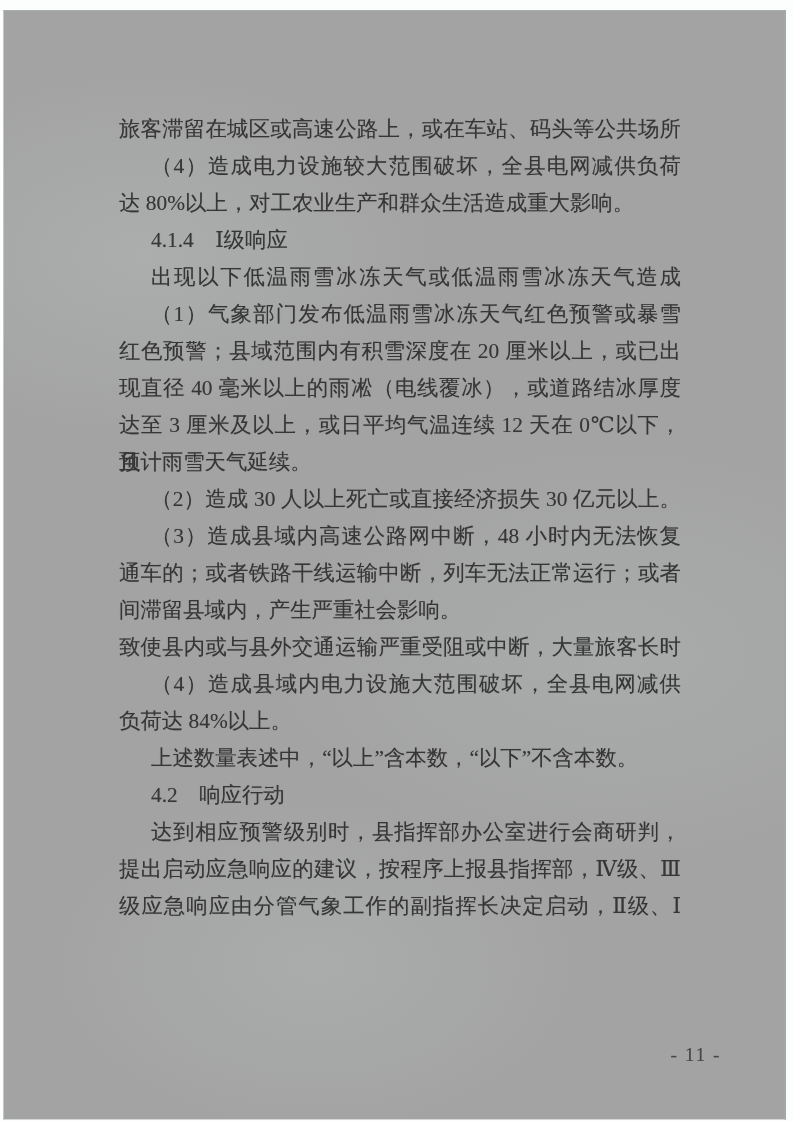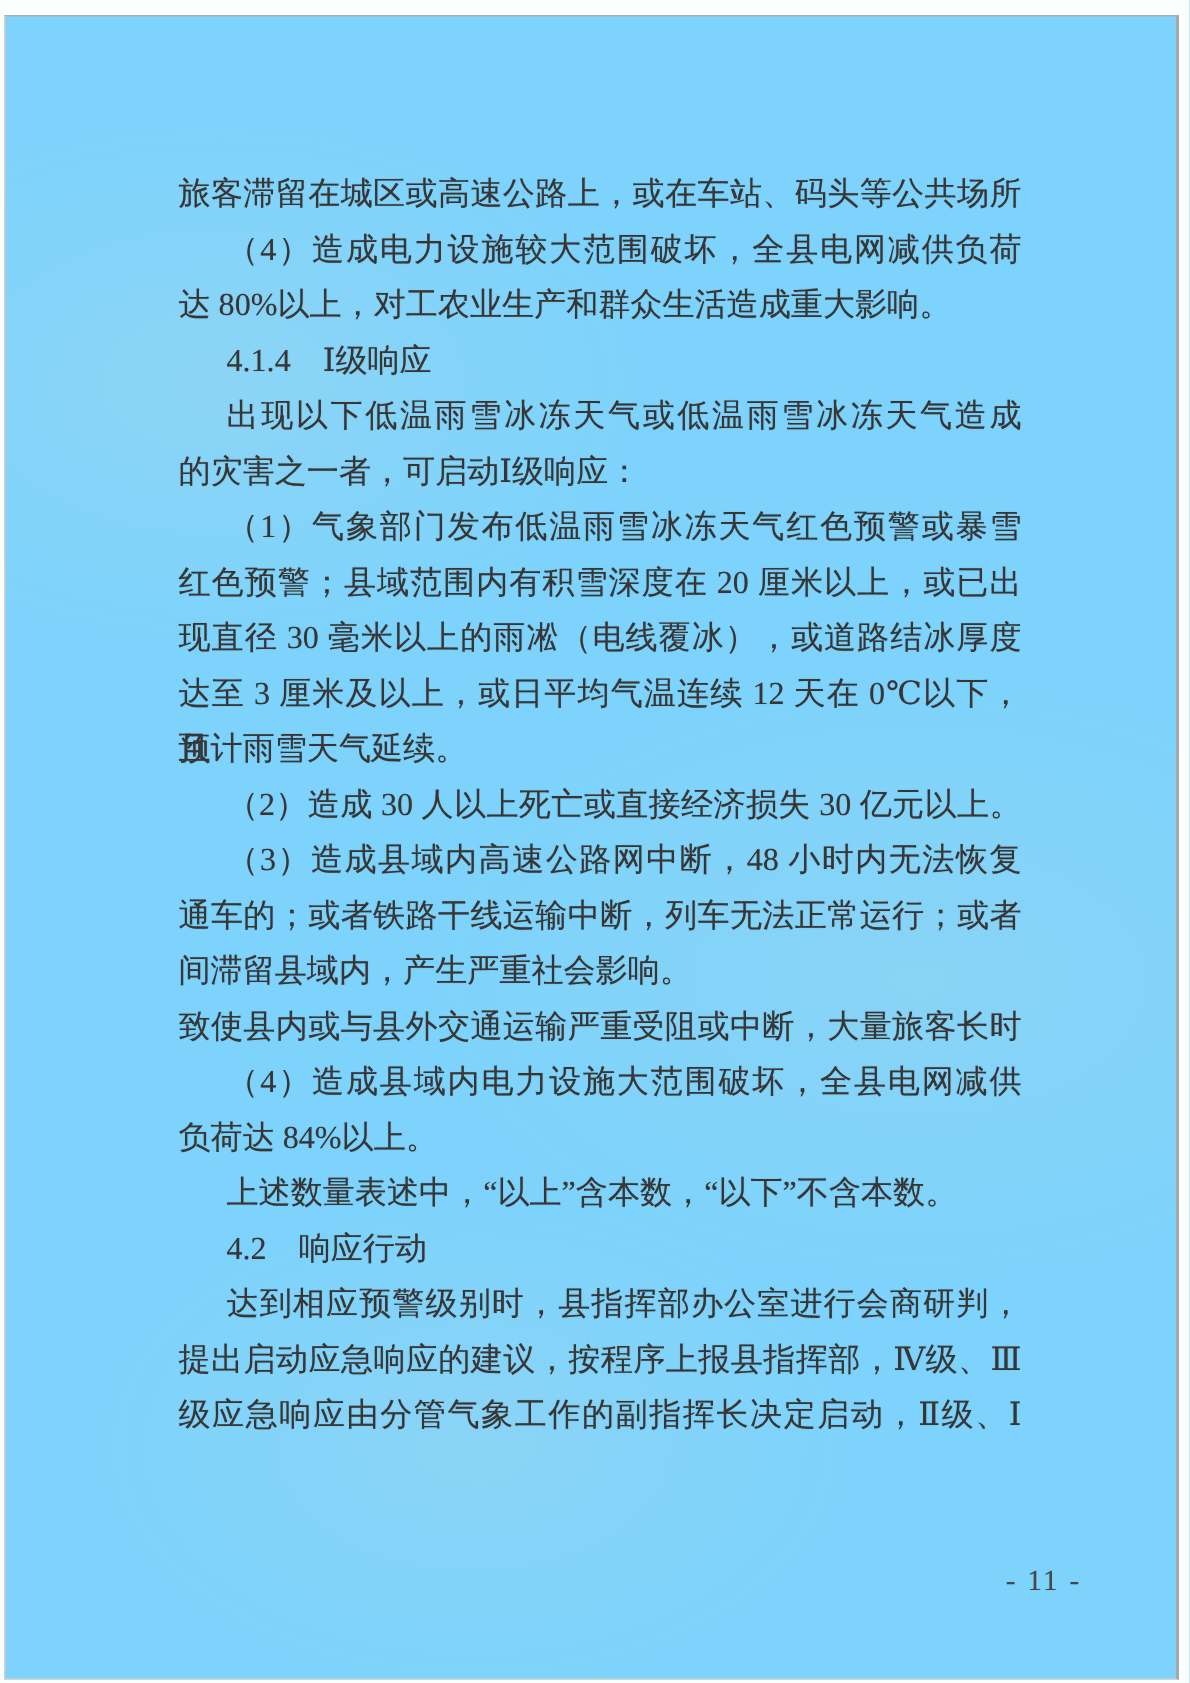--- a/index.html
+++ b/index.html
@@ -14,21 +14,21 @@
     background: #fcfdfd;
   }
   
   .page {
     position: absolute;
     left: 3px;
     top: 10px;
     width: 783px;
     height: 1110px;
     box-sizing: border-box;
-    background: #7dd3fc;
+    background: #a3a3a3;
     border-top: 1px solid #a9afad;
     border-left: 1px solid #c3c8c6;
     border-right: 2px solid #a2a8a6;
     border-bottom: 1px solid #d3d8d6;
   }
   
   .texture {
     position: absolute;
     inset: 0;
     pointer-events: none;
@@ -78,24 +78,23 @@
 <body>
 
 <div class="page">
   <div class="texture"></div>
   <div class="text-block" id="text-block">
       <div class="line j">旅客滞留在城区或高速公路上，或在车站、码头等公共场所</div>
       <div class="line indent j">（4）造成电力设施较大范围破坏，全县电网减供负荷</div>
       <div class="line nj">达 80%以上，对工农业生产和群众生活造成重大影响。</div>
       <div class="line indent nj">4.1.4　Ⅰ级响应</div>
       <div class="line indent j">出现以下低温雨雪冰冻天气或低温雨雪冰冻天气造成</div>
-      <div class="line nj">的灾害之一者，可启动Ⅰ级响应：</div>
       <div class="line indent j">（1）气象部门发布低温雨雪冰冻天气红色预警或暴雪</div>
       <div class="line j">红色预警；县域范围内有积雪深度在 20 厘米以上，或已出</div>
-      <div class="line j">现直径 30 毫米以上的雨凇（电线覆冰），或道路结冰厚度</div>
+      <div class="line j">现直径 40 毫米以上的雨凇（电线覆冰），或道路结冰厚度</div>
       <div class="line j">达至 3 厘米及以上，或日平均气温连续 12 天在 0℃以下，且</div>
       <div class="line nj">预计雨雪天气延续。</div>
       <div class="line indent j">（2）造成 30 人以上死亡或直接经济损失 30 亿元以上。</div>
       <div class="line indent j">（3）造成县域内高速公路网中断，48 小时内无法恢复</div>
       <div class="line j">通车的；或者铁路干线运输中断，列车无法正常运行；或者</div>
       <div class="line nj">间滞留县域内，产生严重社会影响。</div>
       <div class="line j">致使县内或与县外交通运输严重受阻或中断，大量旅客长时</div>
       <div class="line indent j">（4）造成县域内电力设施大范围破坏，全县电网减供</div>
       <div class="line nj">负荷达 84%以上。</div>
       <div class="line indent nj">上述数量表述中，“以上”含本数，“以下”不含本数。</div>

